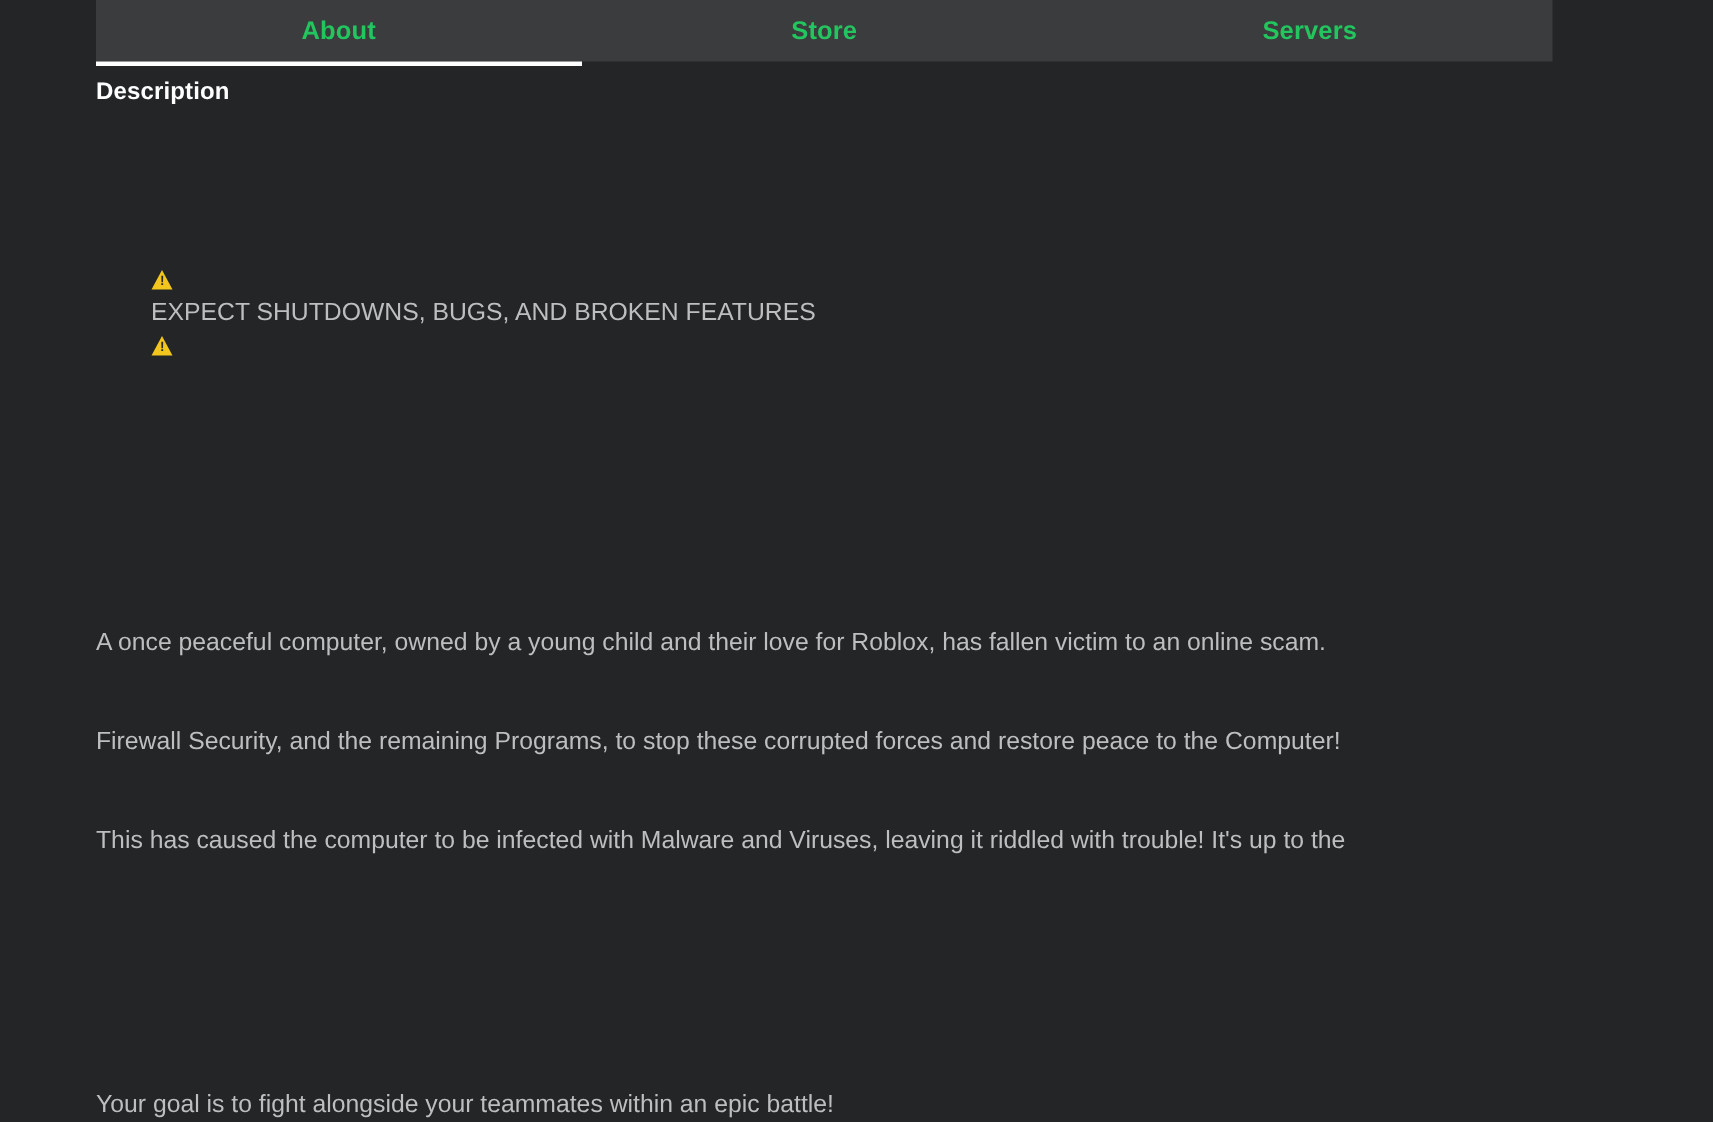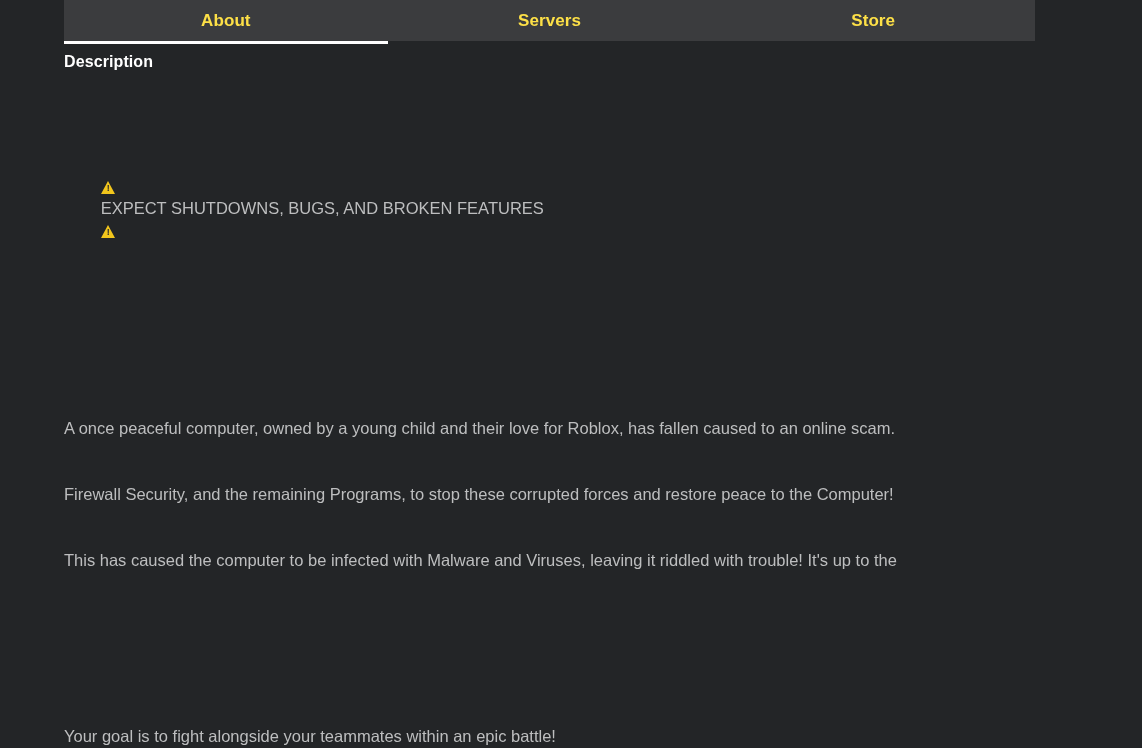--- a/index.html
+++ b/index.html
@@ -32,21 +32,21 @@
     background: #3b3c3e;
     display: flex;
     align-items: stretch;
   }
   .tab {
     flex: 1 1 0;
     position: relative;
     display: flex;
     align-items: center;
     justify-content: center;
-    color: #fde047;
+    color: #22c55e;
     font-size: 17px;
     font-weight: bold;
     letter-spacing: 0.1px;
     cursor: pointer;
     user-select: none;
   }
   .tab.active::after {
     content: "";
     position: absolute;
     left: 0;
@@ -118,42 +118,42 @@
 </head>
 <body>
 
 <div class="page">
 
   <div class="tabbar">
     <div class="tab active">
       <span>About</span>
     </div>
     <div class="tab">
-      <span>Servers</span>
+      <span>Store</span>
     </div>
     <div class="tab">
-      <span>Store</span>
+      <span>Servers</span>
     </div>
   </div>
 
   <div class="content">
 
     <h2 class="section-title" id="description-title">Description</h2>
 
     <div class="desc-body">
 
       <div class="desc-line">
         <span class="tri"></span>
         <span>EXPECT SHUTDOWNS, BUGS, AND BROKEN FEATURES</span>
         <span class="tri"></span>
       </div>
 
       <div class="blank-line"></div>
 
-      <div class="desc-line">A once peaceful computer, owned by a young child and their love for Roblox, has fallen caused to an online scam.</div>
+      <div class="desc-line">A once peaceful computer, owned by a young child and their love for Roblox, has fallen victim to an online scam.</div>
       <div class="desc-line">Firewall Security, and the remaining Programs, to stop these corrupted forces and restore peace to the Computer!</div>
       <div class="desc-line">This has caused the computer to be infected with Malware and Viruses, leaving it riddled with trouble! It's up to the</div>
 
       <div class="blank-line"></div>
 
       <div class="desc-line">Your goal is to fight alongside your teammates within an epic battle!</div>
       
       
       
 

